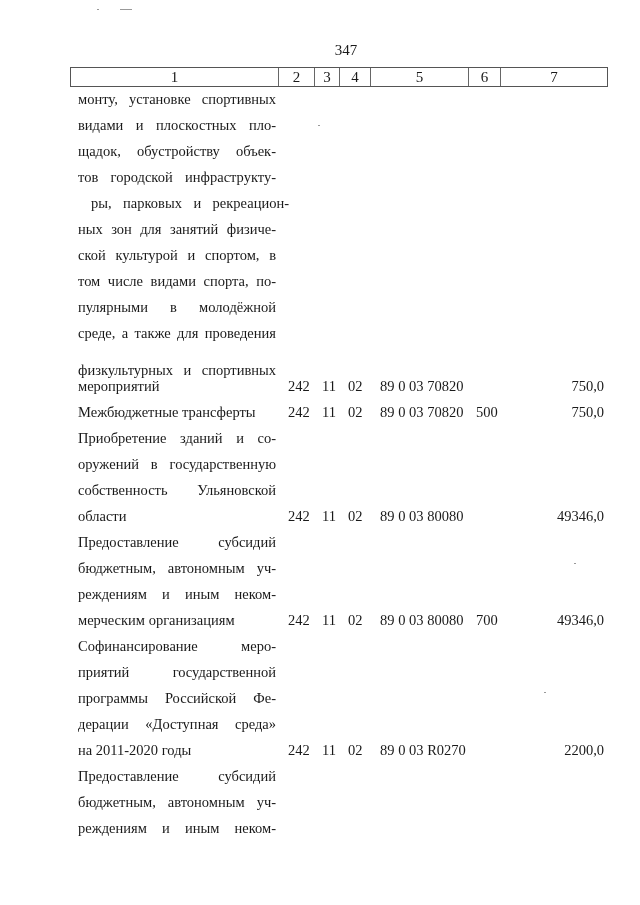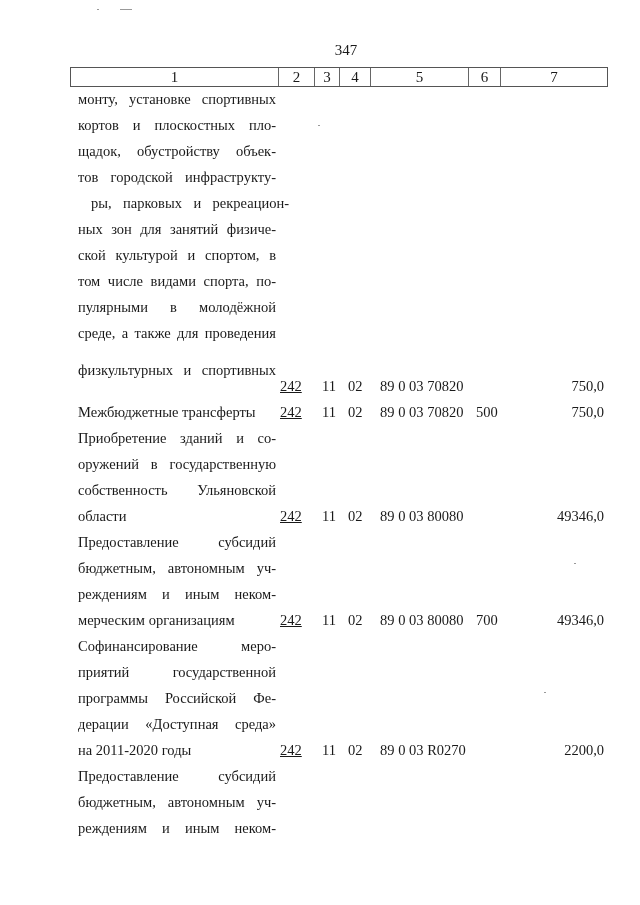--- a/index.html
+++ b/index.html
@@ -5,21 +5,21 @@
   html, body { margin:0; padding:0; background:#fff; }
   body { width:640px; height:905px; position:relative; overflow:hidden;
          font-family:"Liberation Serif","DejaVu Serif",serif; color:#1a1a1a; }
   .page-num { position:absolute; top:42px; left:16px; width:640px; text-align:center; font-size:15px; padding-left:20px; box-sizing:border-box; }
   .hdr { position:absolute; top:67px; left:70px; height:20px; display:flex; border:1px solid #555; box-sizing:border-box; font-size:15px; }
   .hdr div { border-right:1px solid #666; text-align:center; line-height:18px; box-sizing:border-box; }
   .hdr div:last-child { border-right:none; }
   .row { position:absolute; left:0; width:640px; height:26px; font-size:14.5px; }
   .c1 { position:absolute; left:78px; width:198px; white-space:nowrap; text-align:justify; text-align-last:justify; }
   .c1.last { text-align-last:left; }
-  .c2 { position:absolute; left:280px;text-decoration:underline; }
+  .c2 { position:absolute; left:288px; }
   .c3 { position:absolute; left:322px; }
   .c4 { position:absolute; left:348px; }
   .c5 { position:absolute; left:380px; }
   .c6 { position:absolute; left:476px; }
   .c7 { position:absolute; right:36px; text-align:right; }
   .speck { position:absolute; width:2px; height:1px; background:#999; }
 </style>
 </head>
 <body>
 
@@ -33,21 +33,21 @@
   <div style="width:98px">5</div>
   <div style="width:32px">6</div>
   <div style="width:106px">7</div>
 </div>
 
 <div id="rows">
     <div class="row" style="top: 91px; padding-left: 14px;">
       <span class="c1">монту, установке спортивных</span>
     </div>
     <div class="row" style="top: 117.05px;">
-      <span class="c1">кортов и плоскостных пло-</span>
+      <span class="c1">видами и плоскостных пло-</span>
     </div>
     <div class="row" style="top: 143.1px;">
       <span class="c1">щадок, обустройству объек-</span>
     </div>
     <div class="row" style="top: 169.15px;">
       <span class="c1">тов городской инфраструкту-</span>
     </div>
     <div class="row" style="top: 195.2px; margin-left: 13px;">
       <span class="c1">ры, парковых и рекреацион-</span>
     </div>
@@ -63,20 +63,21 @@
     <div class="row" style="top: 299.4px;">
       <span class="c1">пулярными в молодёжной</span>
     </div>
     <div class="row" style="top: 325.45px;">
       <span class="c1">среде, а также для проведения</span>
     </div>
     <div class="row" style="top: 362px; padding-left: 43px;">
       <span class="c1">физкультурных и спортивных</span>
     </div>
     <div class="row" style="top: 377.55px;">
+      <span class="c1 last">мероприятий</span>
       <span class="c2">242</span>
       <span class="c3">11</span>
       <span class="c4">02</span>
       <span class="c5">89 0 03 70820</span>
       <span class="c6"></span>
       <span class="c7">750,0</span>
     </div>
     <div class="row" style="top: 403.6px;">
       <span class="c1 last">Межбюджетные трансферты</span>
       <span class="c2">242</span>

